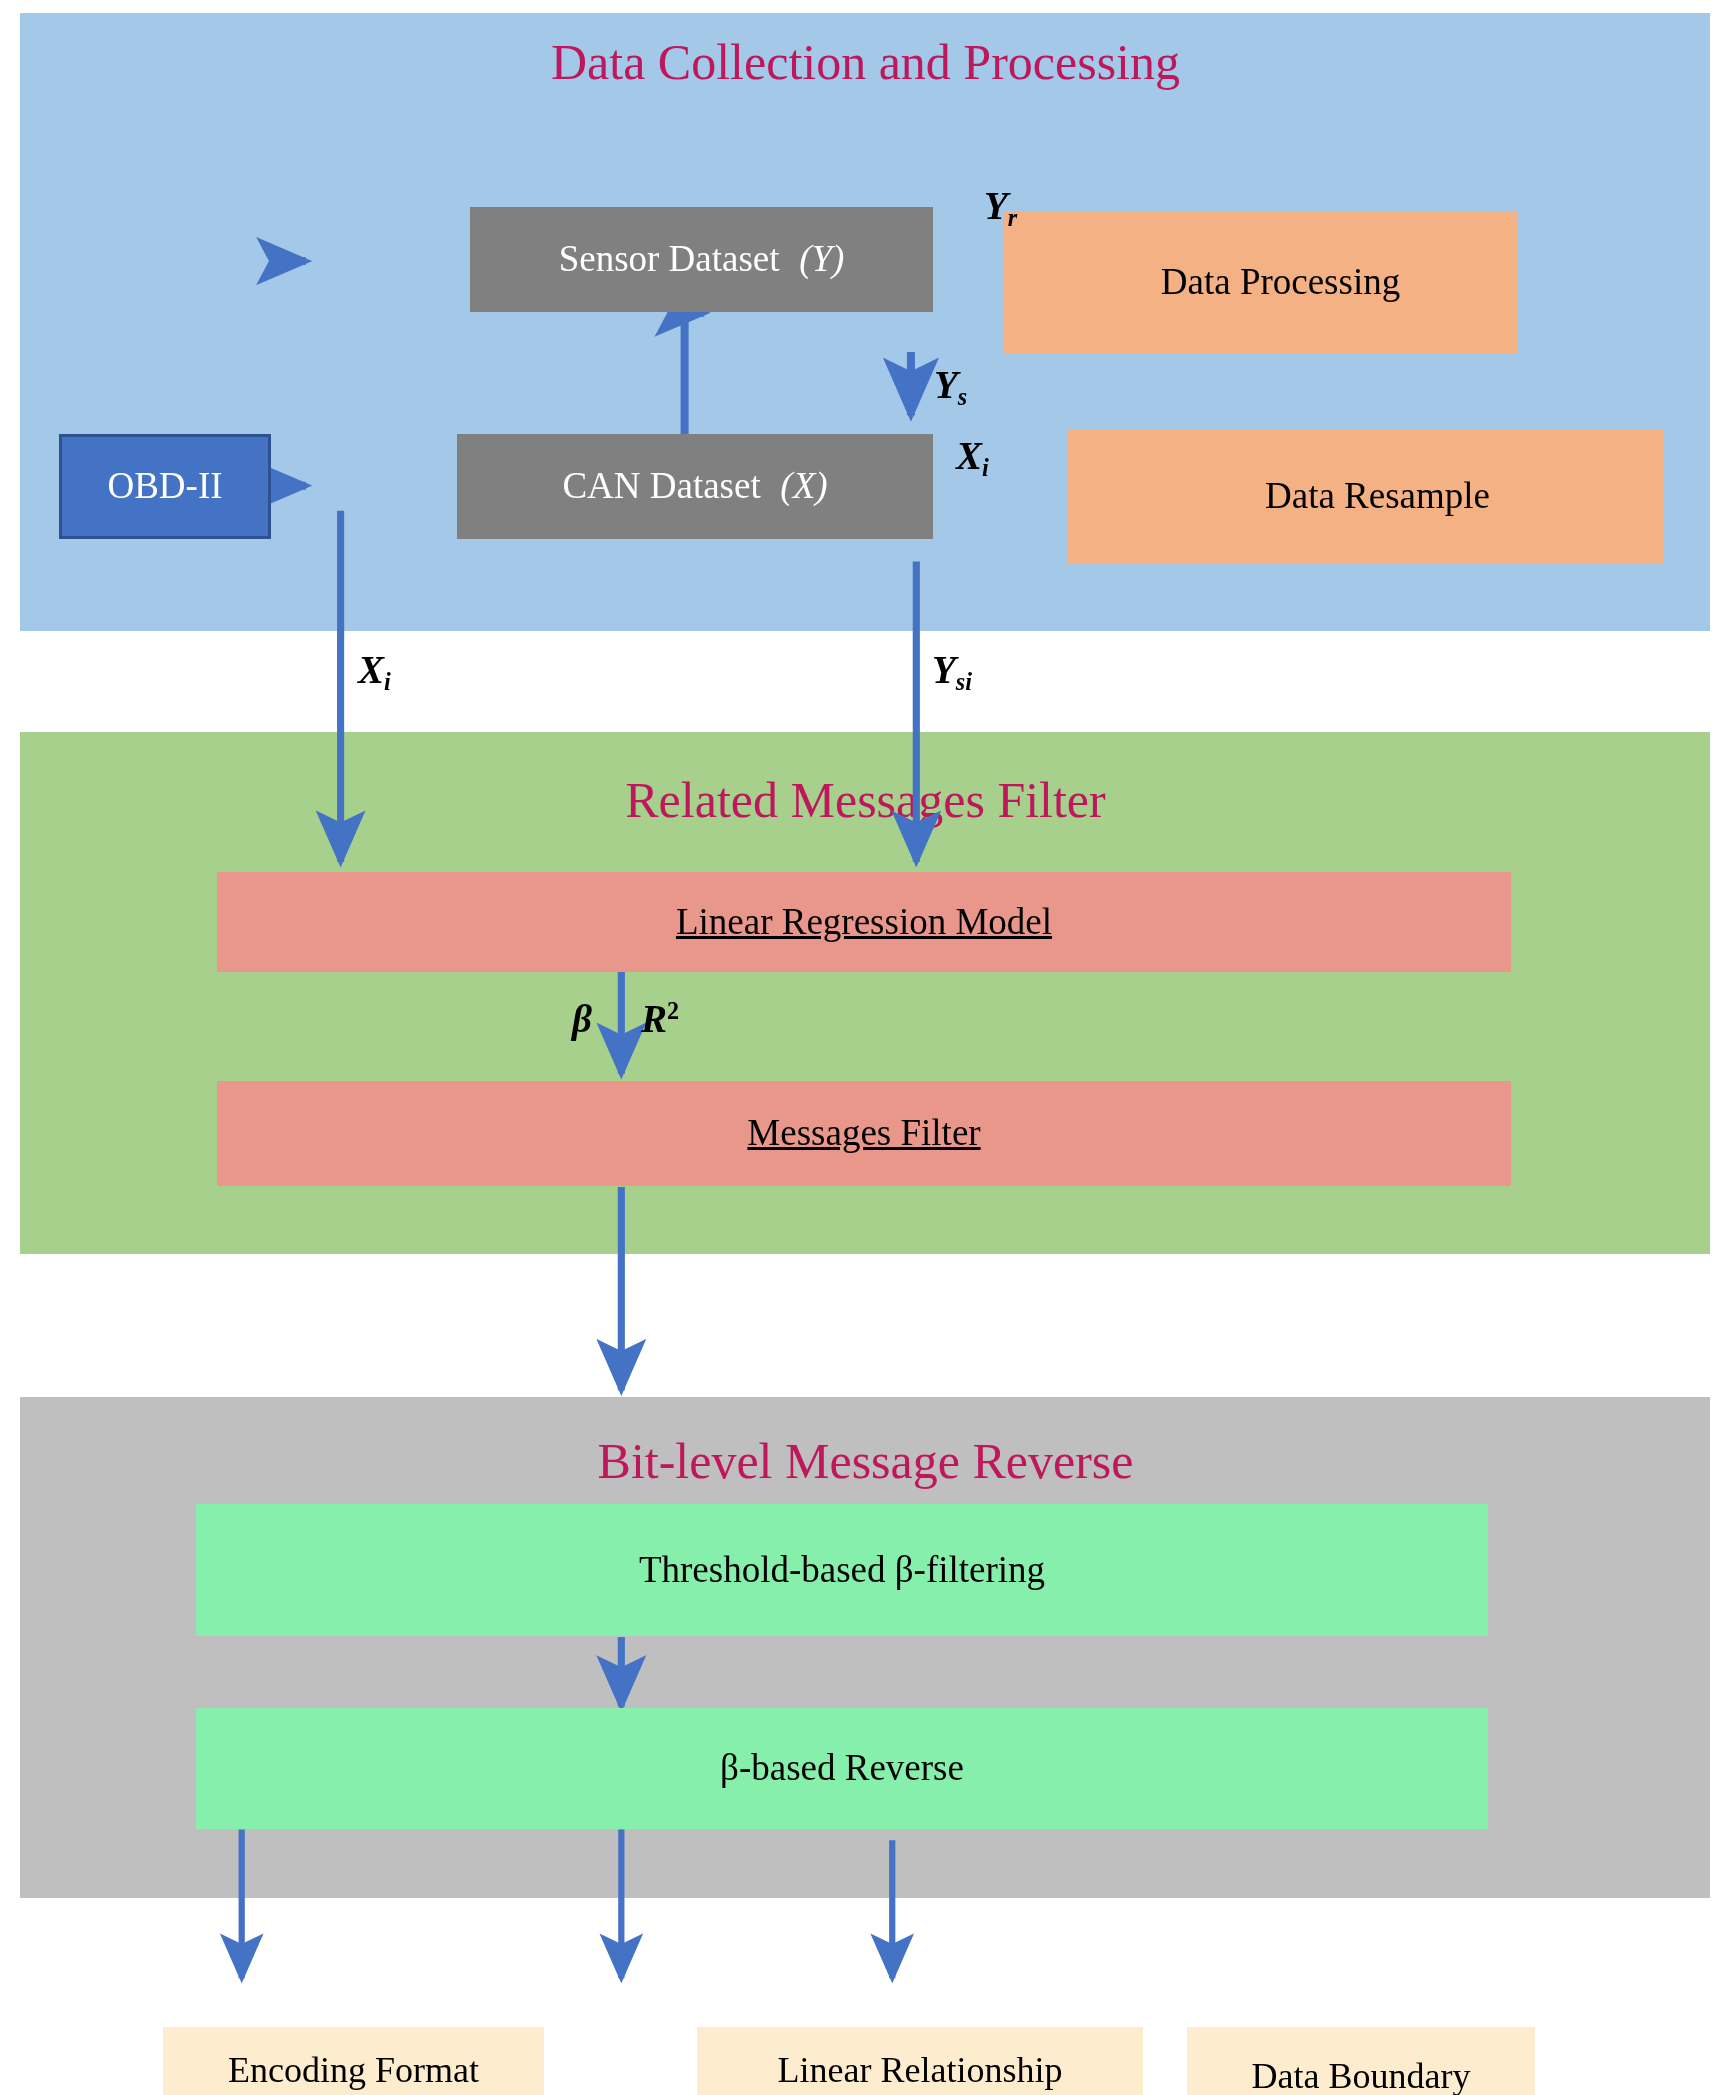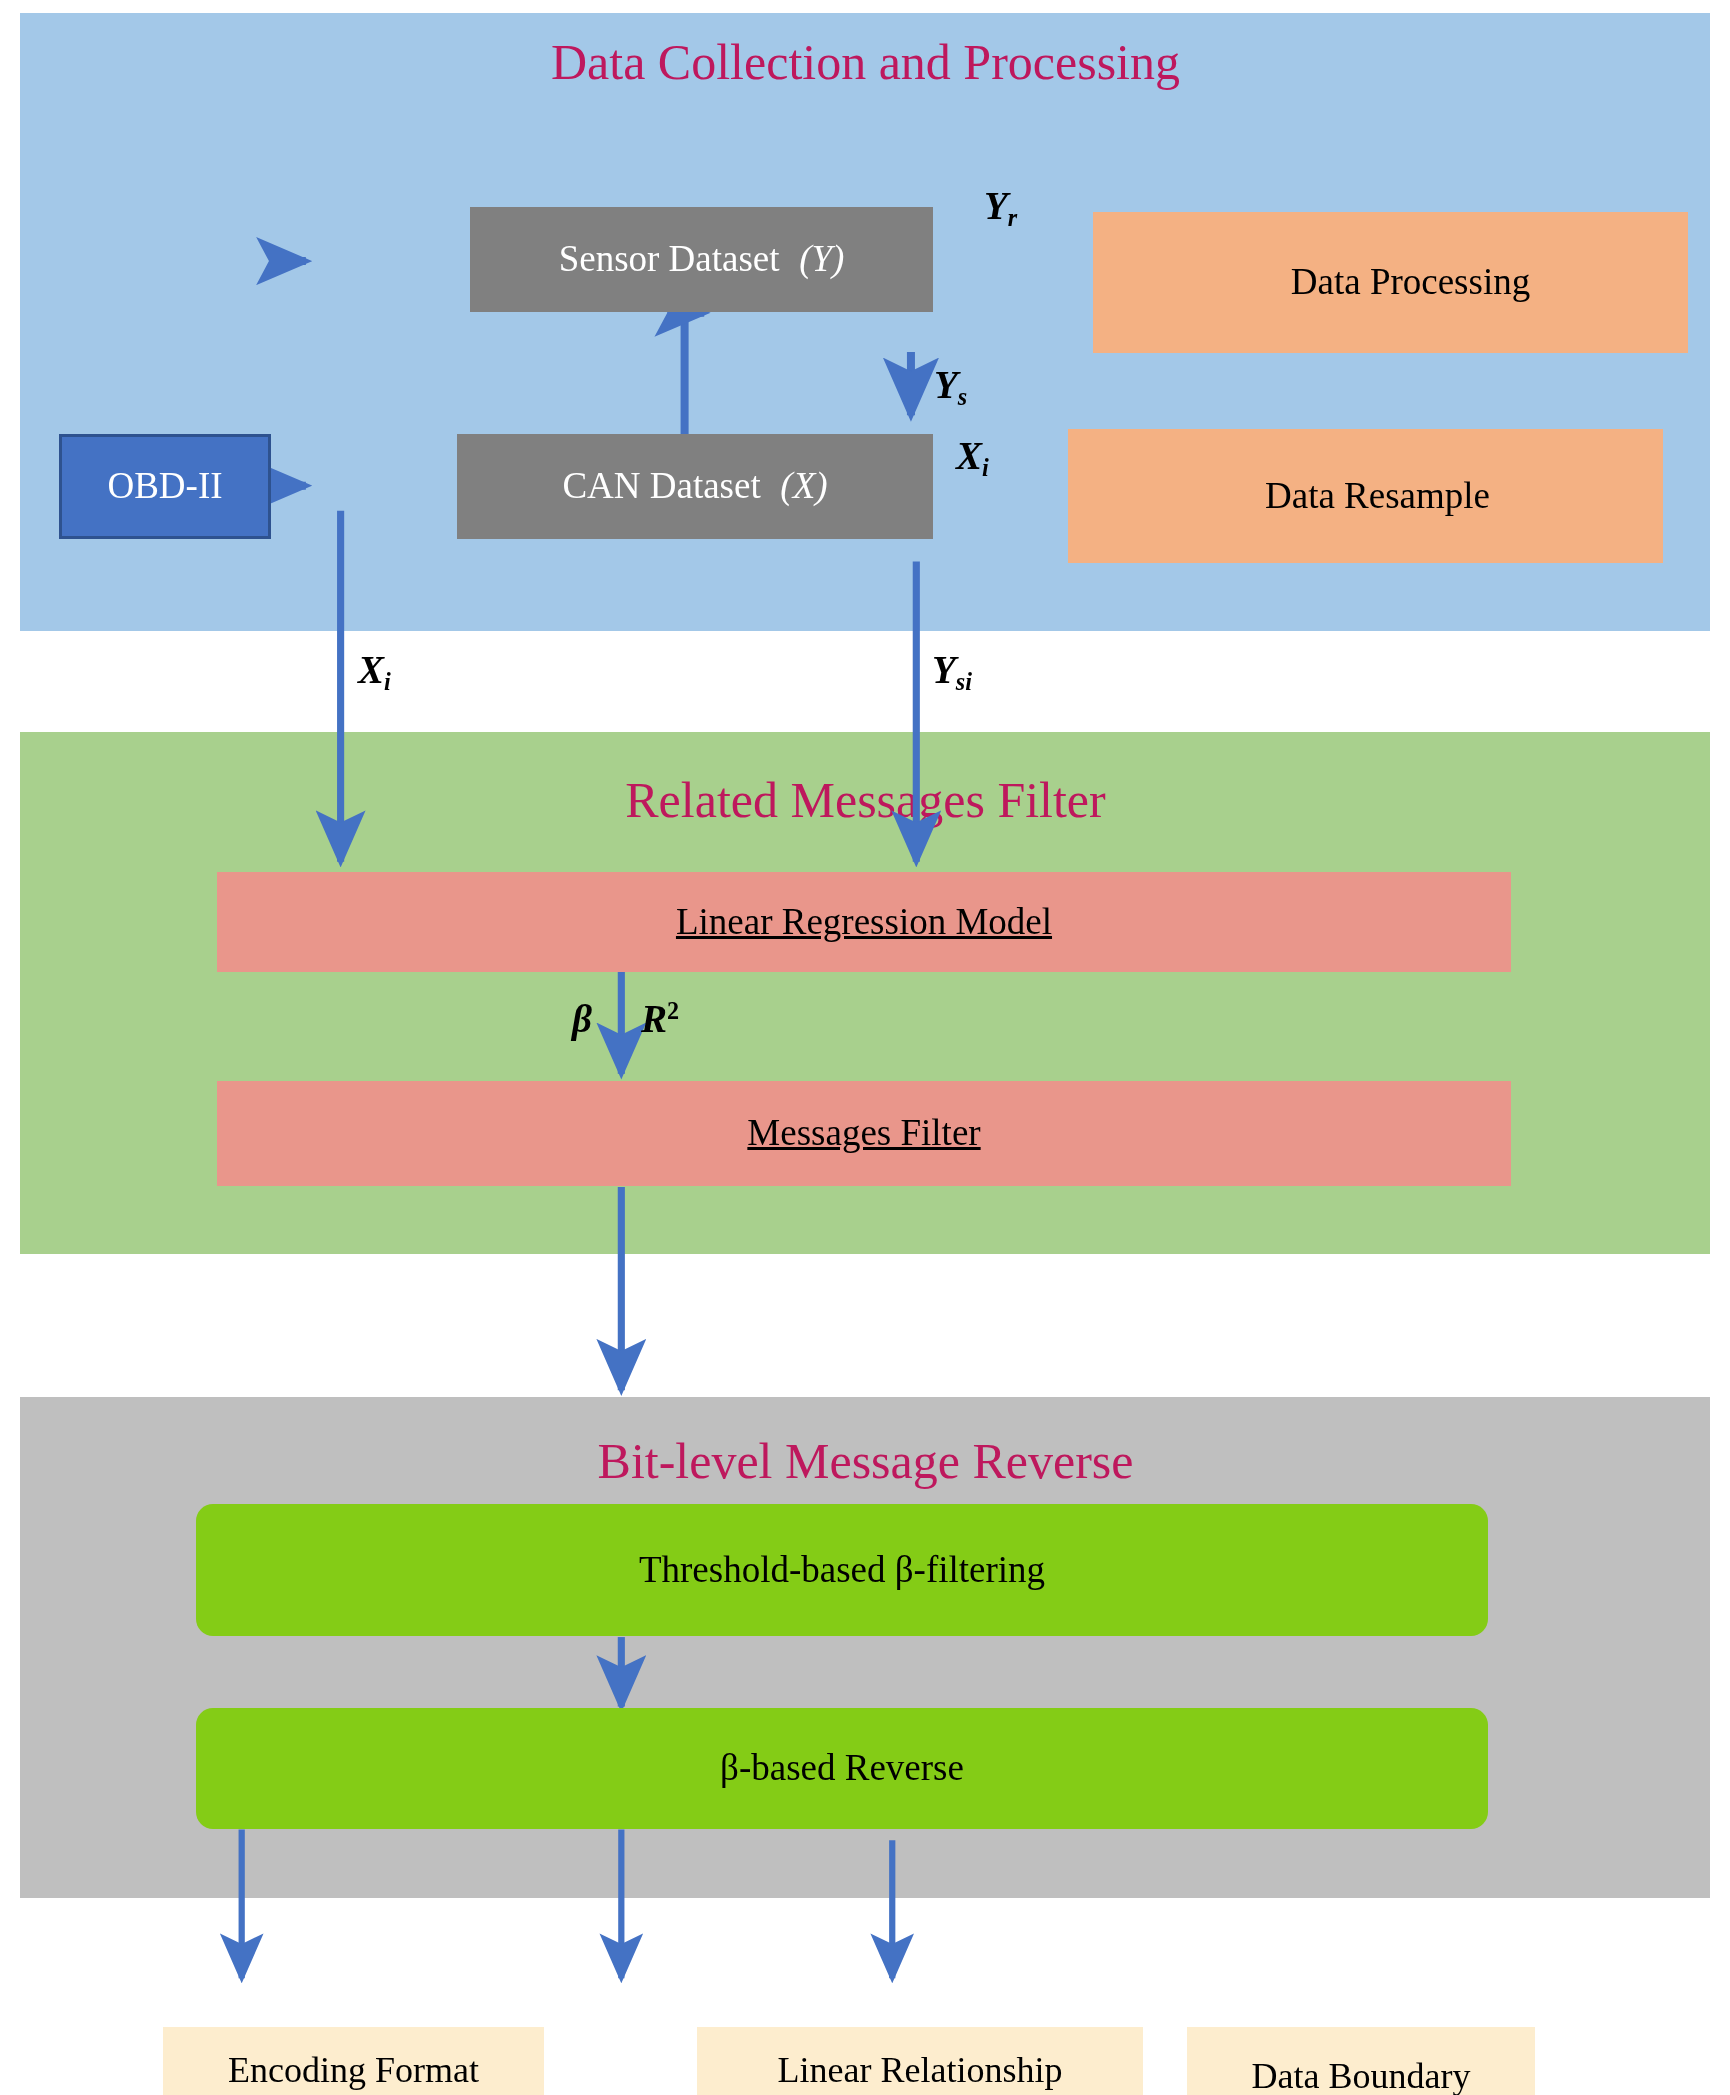--- a/index.html
+++ b/index.html
@@ -61,24 +61,23 @@
     color: #000000;
     font-size: 37px;
   }
   .node-red {
     background: #E9968B;
     color: #000000;
     font-size: 37px;
     text-decoration: underline;
   }
   .node-yellow {
-    background: #84cc16;
-    color: #000000;
-    font-size: 37px;
-    border-radius: 17px;
+    background: #86efac;
+    color: #000000;
+    font-size: 37px;
   }
   .node-cream {
     background: #FDEDCE;
     color: #000000;
     font-size: 36px;
     margin-top: 25px;
   }
 
   .mathvar {
     font-style: italic;
@@ -180,21 +179,21 @@
     <span class="mathvar" style="margin-left:19.6px;">(Y)</span>
   </div>
 
   <div class="node node-blue" style="left:59px; top:434px; width:212px; height:105px;">OBD-II</div>
 
   <div class="node node-grey" style="left:457px; top:434px; width:476px; height:105px;">
     <span>CAN Dataset</span>
     <span class="mathvar" style="margin-left:19.6px;">(X)</span>
   </div>
 
-  <div class="node node-orange" style="left:1093px; top:212px; width:595px; height:141px;padding-left:40px;">Data Processing</div>
+  <div class="node node-orange" style="left:1004px; top:212px; width:513px; height:141px;padding-left:40px;">Data Processing</div>
 
   <div class="node node-orange" style="left:1068px; top:429px; width:595px; height:134px;padding-left:24px;">Data Resample</div>
 
   <div class="node node-red" style="left:217px; top:872px; width:1294px; height:100px;">Linear Regression Model</div>
 
   <div class="node node-red" style="left:217px; top:1081px; width:1294px; height:105px;">Messages Filter</div>
 
   <div class="node node-yellow" style="left:196px; top:1504px; width:1292px; height:132px;">Threshold-based β-filtering</div>
 
   <div class="node node-yellow" style="left:196px; top:1708px; width:1292px; height:121px;">β-based Reverse</div>

